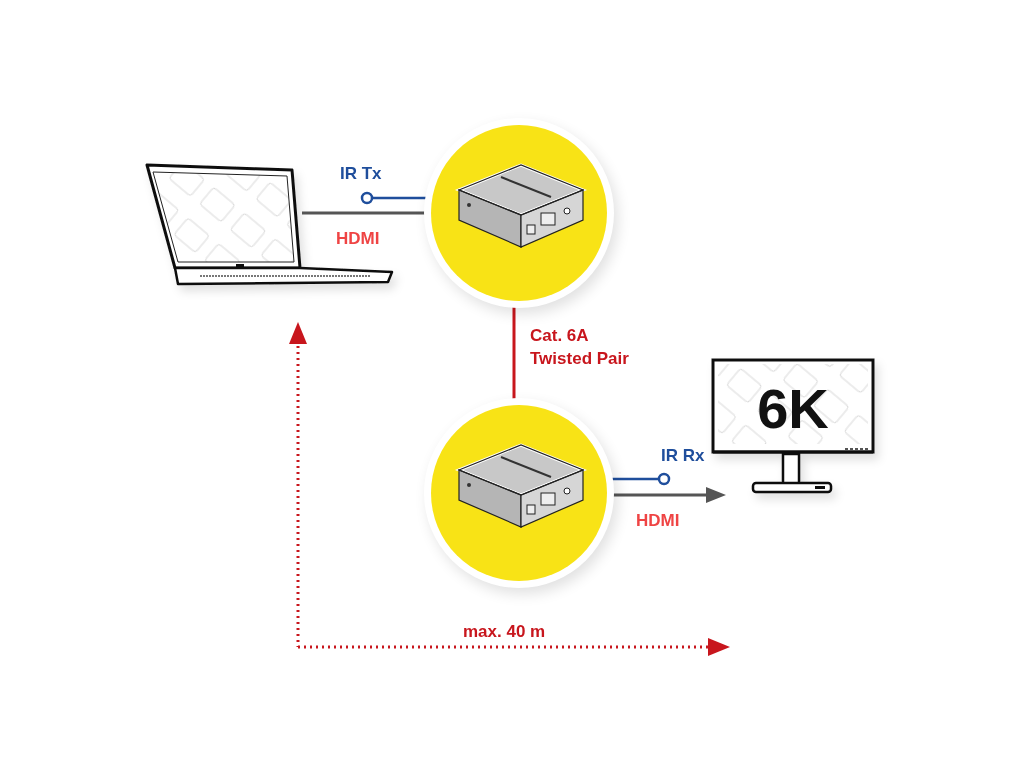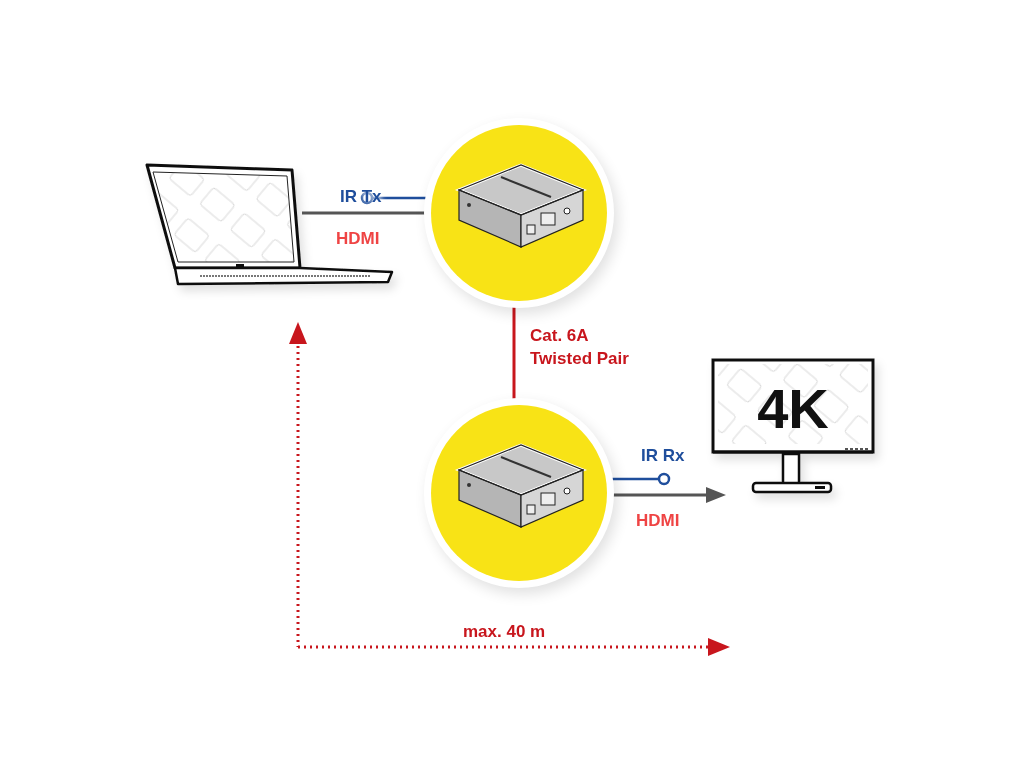--- a/index.html
+++ b/index.html
@@ -93,21 +93,21 @@
     <polygon points="68,50 130,25 130,55 68,82" fill="#d6d6d6" stroke="#222" stroke-width="1.2"></polygon>
     <polygon points="6,25 68,0 130,25 68,50" fill="none" stroke="#222" stroke-width="1.2"></polygon>
     <line x1="48" y1="12" x2="98" y2="32" stroke="#333" stroke-width="2"></line>
     <rect x="88" y="48" width="14" height="12" fill="#eee" stroke="#222" stroke-width="1"></rect>
     <rect x="74" y="60" width="8" height="9" fill="#eee" stroke="#222" stroke-width="1"></rect>
     <circle cx="114" cy="46" r="3" fill="#fff" stroke="#222"></circle>
     <circle cx="16" cy="40" r="2" fill="#333"></circle>
   </g>
 </svg>
 
-<div class="abs" style="left:718px;top:370px;width:150px;text-align:center;font-weight:bold;font-size:56px;color:#111;line-height:78px;">4K</div>
+<div class="abs" style="left:718px;top:370px;width:150px;text-align:center;font-weight:bold;font-size:56px;color:#111;line-height:78px;">6K</div>
 
-<div class="label blue" style="left:340px;top:164px;margin-top:23px;">IR Tx</div>
+<div class="label blue" style="left:340px;top:164px;">IR Tx</div>
 <div class="label black" style="left:336px;top:229px;">HDMI</div>
 <div class="label red" style="left:530px;top:326px;">Cat. 6A</div>
 <div class="label red" style="left:530px;top:349px;">Twisted Pair</div>
-<div class="label blue" style="left:641px;top:446px;">IR Rx</div>
+<div class="label blue" style="left:661px;top:446px;">IR Rx</div>
 <div class="label black" style="left:636px;top:511px;">HDMI</div>
 <div class="label red" style="left:463px;top:622px;">max. 40 m</div>
 
 </body></html>

